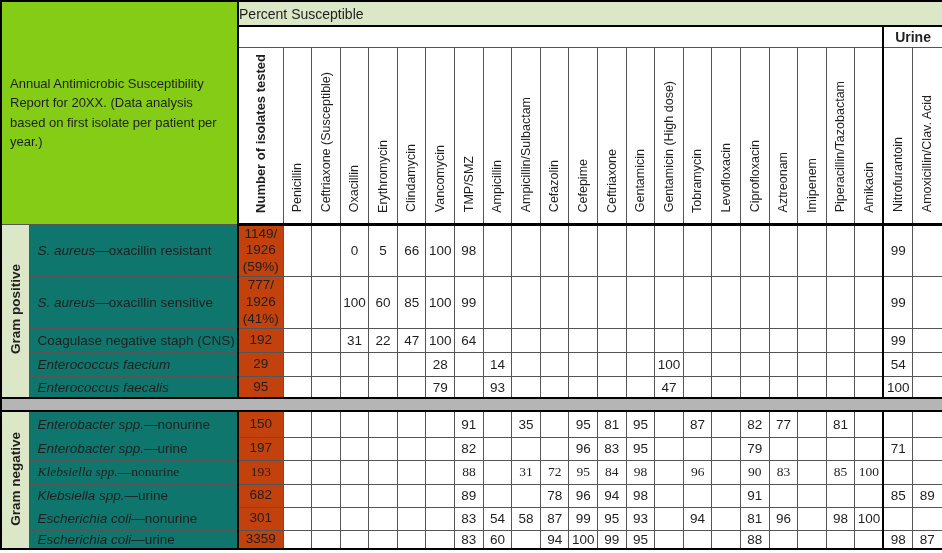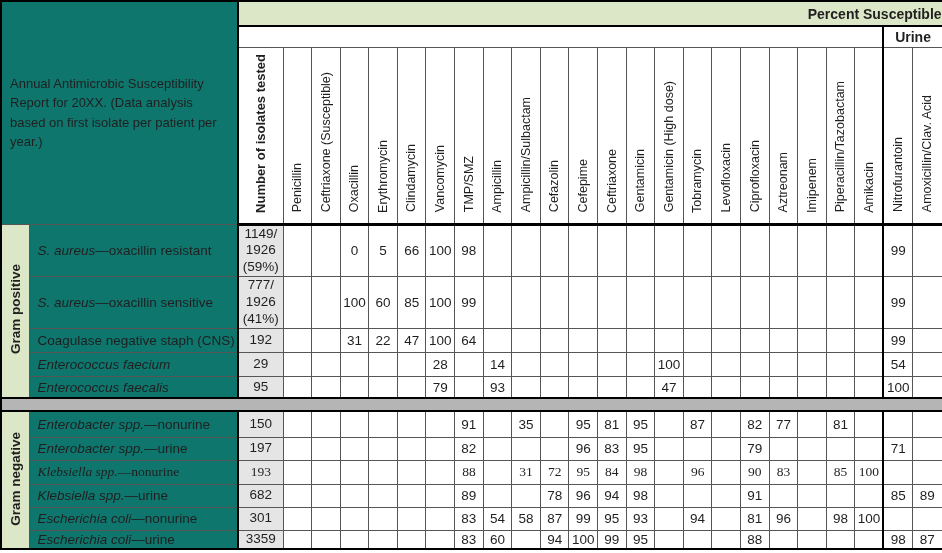--- a/index.html
+++ b/index.html
@@ -18,25 +18,25 @@
     border-collapse:collapse;table-layout:fixed;width:942px;
     border:2px solid var(--thick);
   }
   td{
     border:1px solid var(--thin);padding:0;overflow:hidden;
     vertical-align:middle;font-size:13.5px;color:var(--text);
   }
   .title-cell{
     text-align:left;vertical-align:middle;padding:6px 6px 6px 8px;
     font-size:13px;line-height:1.5;border-right:2px solid var(--thick);
-    background:#0f766e;
+    background:#84cc16;
   }
   .green{background:var(--green);}
   .ps-cell{
-    font-weight:bold;font-size:14px;text-align:right;
+    font-weight:normal;font-size:14px;text-align:left;
     border-bottom:2px solid var(--thick);border-top:2px solid var(--thick);
   }
   .blank-strip{background:#fff;}
   .urine-cell{
     font-weight:bold;font-size:14px;text-align:center;background:#fff;
     border-left:2px solid var(--thick);
   }
   .rot-cell{
     vertical-align:bottom;text-align:center;background:#fff;
     border-bottom:3px solid var(--thick);
@@ -56,21 +56,21 @@
     background:var(--green);text-align:center;vertical-align:middle;
   }
   .rot-label{
     display:inline-block;writing-mode:vertical-rl;transform:rotate(180deg);
     font-weight:bold;font-size:13.5px;white-space:nowrap;line-height:1;
   }
   .org-cell{text-align:left;padding-left:8px;background:#0f766e;}
   .org-cell .it{font-style:italic;}
   .iso-cell{
     text-align:center;white-space:pre-line;line-height:1.25;
-    border-left:2px solid var(--thick);background:#e5e5e5;
+    border-left:2px solid var(--thick);background:#c2410c;
   }
   .val{text-align:center;white-space:nowrap;background:#fff;}
   .sep-row td{
     background:var(--gray);
     border-top:2px solid var(--thick);
     border-bottom:2px solid var(--thick);
     height:11px;line-height:0;font-size:0;
   }
 </style>
 </head>

